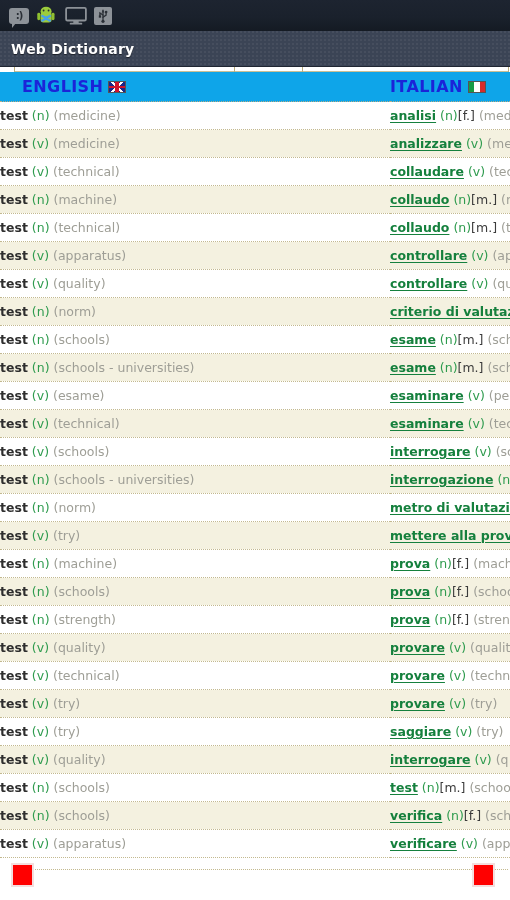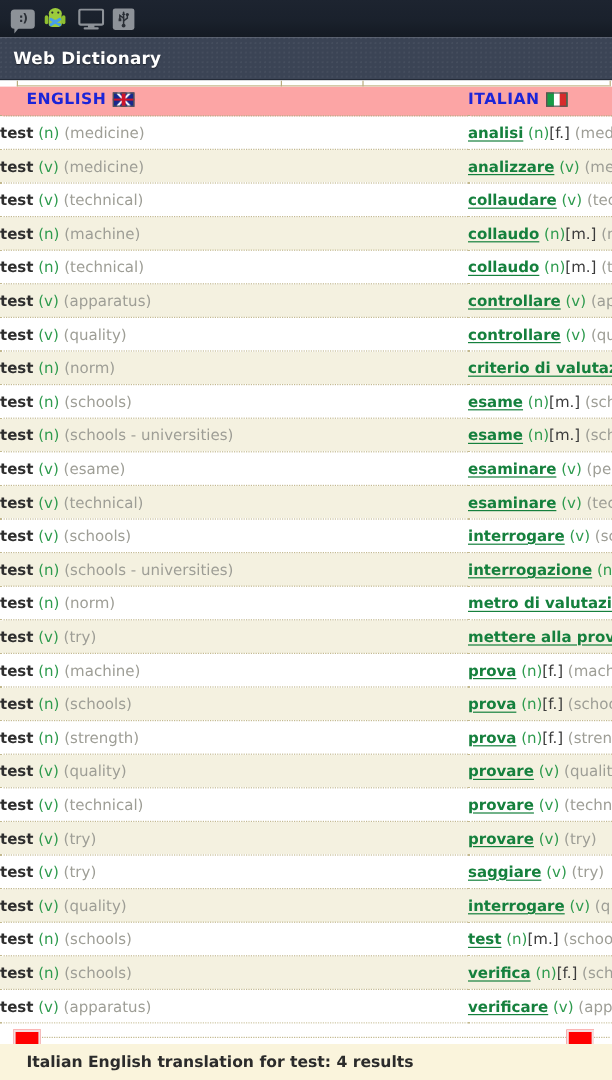--- a/index.html
+++ b/index.html
@@ -157,26 +157,26 @@
     width: 100%;
     border-collapse: collapse;
     table-layout: fixed;
   }
   table.results col.c-en { width: 390px; }
   table.results col.c-it { width: 120px; }
 
   .hdr th {
     text-align: left;
     padding: 4px 0 5px 22px;
-    font-size: 13px;
+    font-size: 16px;
     font-weight: bold;
     color: #1b24d8;
     letter-spacing: 0.4px;
     border-bottom: 1px dotted #b8ae86;
-    background: #fca5a5;
+    background: #0ea5e9;
     white-space: nowrap;
   }
   .hdr th.it-head {
     padding-left: 0;
     text-indent: 0;
   }
   .hdr th .lbl { vertical-align: middle; }
 
   .flag {
     display: inline-block;
@@ -454,17 +454,14 @@
           </tr>
         </tbody>
     </table>
 
     <div class="markers">
       <span class="dotline"></span>
       <span class="red-sq left"></span>
       <span class="red-sq right"></span>
     </div>
 
-    <div class="footer">
-      <span class="fnote">Italian English translation for test: 4 results</span>
-    </div>
   </div>
 </div>
 
 </body></html>

